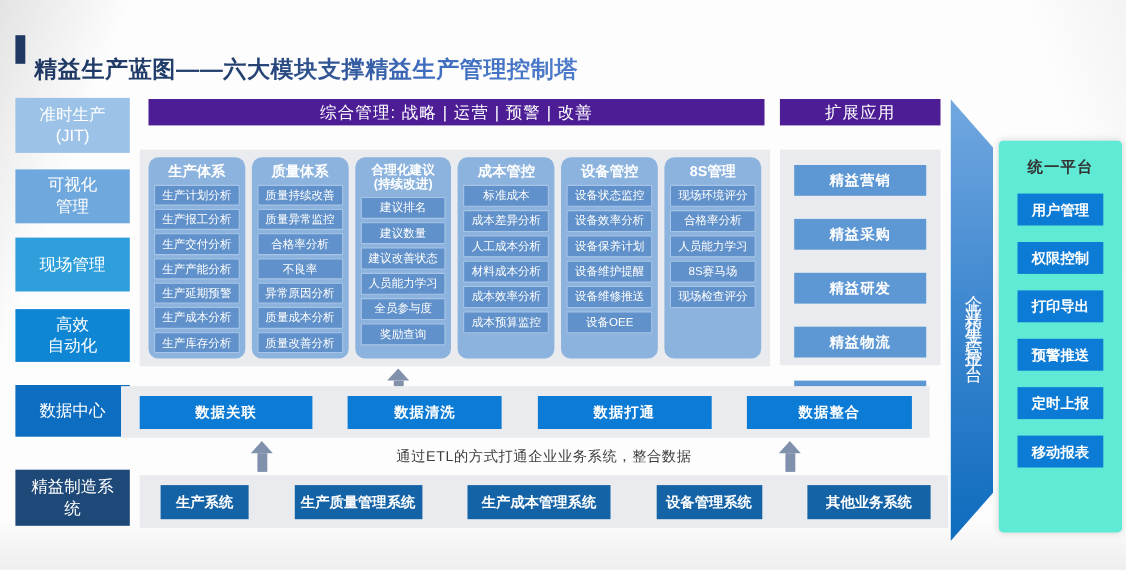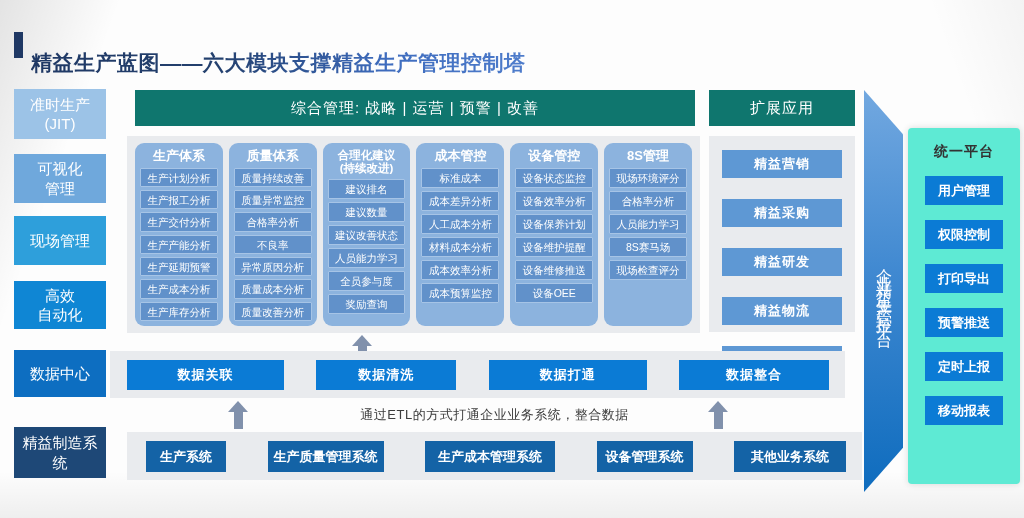--- a/index.html
+++ b/index.html
@@ -21,28 +21,28 @@
   .title-bullet { width:9px; height:26px; background:#1F3864; }
   .page-title {
     font-size:21px; font-weight:bold; letter-spacing:0.5px;
     background:linear-gradient(90deg,#1F3864 0%,#23406E 38%,#3E6CBE 72%,#4E7CCB 100%);
     -webkit-background-clip:text; background-clip:text;
     -webkit-text-fill-color:transparent; color:transparent;margin-top:37px;
   }
 
   
   .pillar {
-    left:14px; width:92px; color:#fff; font-size:15px; line-height:1.28;
+    left:14px; width:104px; color:#fff; font-size:15px; line-height:1.28;
     display:flex; align-items:center; justify-content:center; text-align:center;
     white-space:pre-line; padding:0 2px;
   }
 
   
   .top-bar {
-    height:36px; background:#0f766e; color:#fff; font-size:15px;
+    height:24px; background:#4c1d95; color:#fff; font-size:15px;
     display:flex; align-items:center; justify-content:center; letter-spacing:1px;
   }
 
   
   .main-panel {
     left:127px; top:136px; width:573px; height:197px; background:#E9EBEE;
     display:flex; gap:6px; padding:7px 8px;
   }
   .module-col {
     flex:1; background:#8CB3DE; border-radius:9px; padding:4px 5px 5px;

